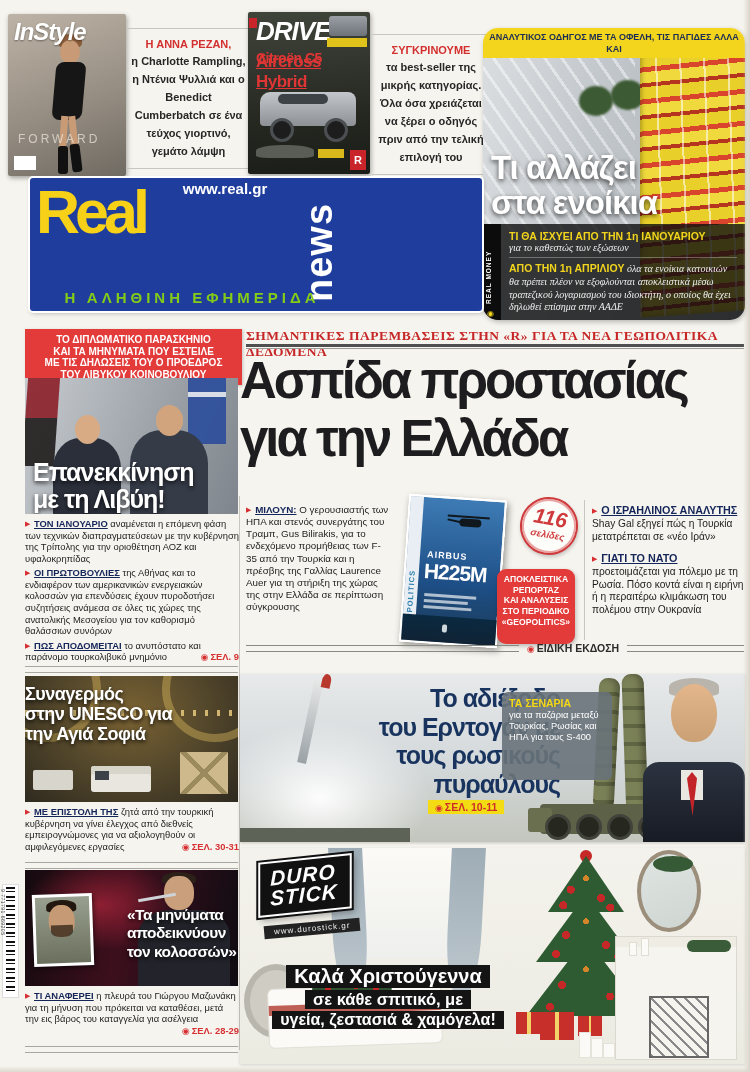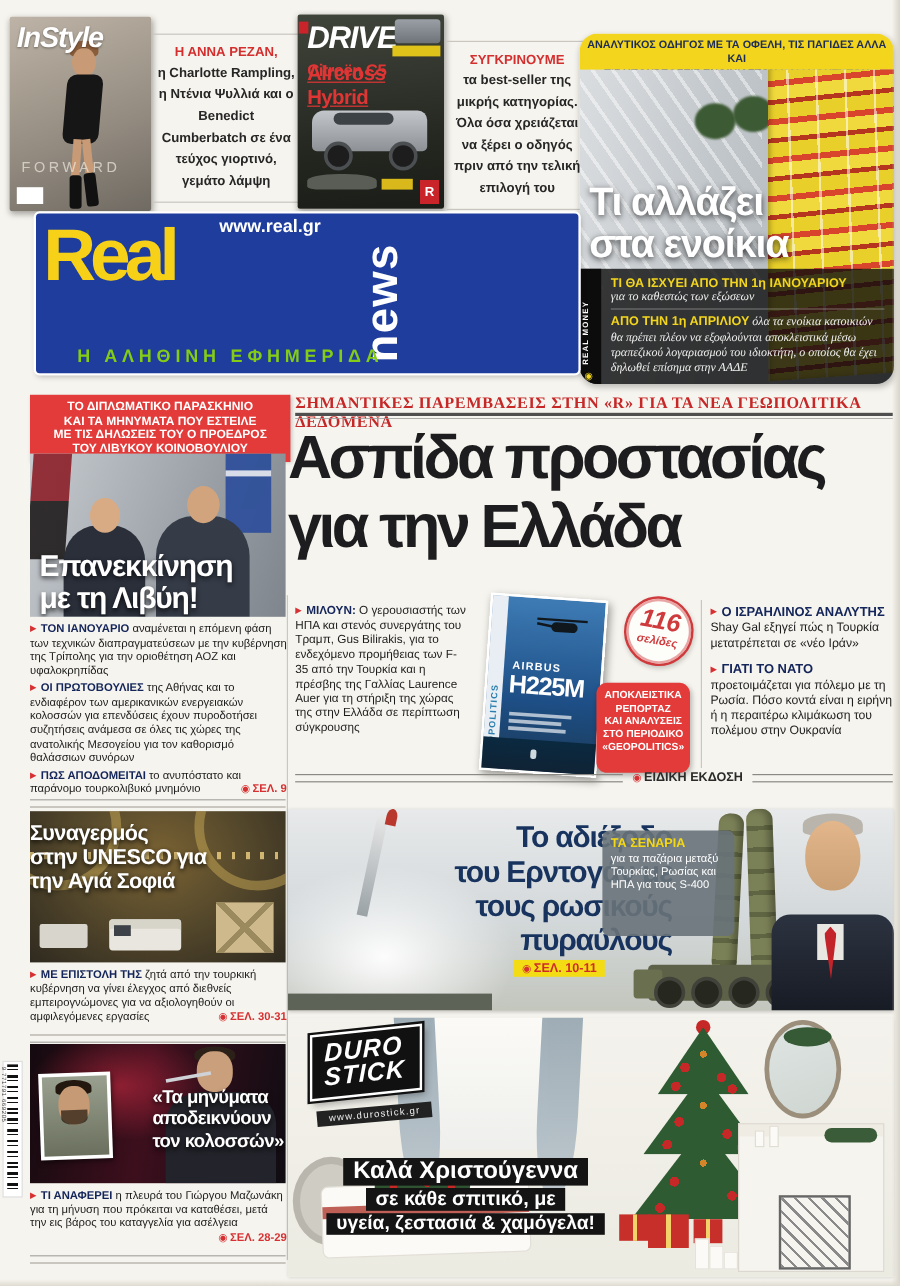--- a/index.html
+++ b/index.html
@@ -80,21 +80,21 @@
   .mh-sep{height:5px;margin:5px 0;border-top:1px solid rgba(255,255,255,.6);border-bottom:1px solid rgba(255,255,255,.6);}
   .mh-issue{color:#fff;font-weight:700;font-size:12.5px;letter-spacing:.5px;}
   .mh-price{font-weight:800;font-size:15px;color:#fff;}
   .mh-price .pl{color:#f7d117;}
 
   
   .main-kicker{left:246px;top:328px;width:498px;font-family:"Liberation Serif","DejaVu Serif",serif;font-weight:700;color:#c62828;font-size:13.5px;letter-spacing:.5px;}
   .kicker-rule{left:246px;top:344px;width:498px;height:5px;background:linear-gradient(#4f4f4f 0 3px,rgba(0,0,0,0) 3px 4px,#9a9a9a 4px 5px);}
   .main-hl{left:240px;top:352px;width:508px;text-align:left;font-weight:800;color:#1d1d1f;font-size:51px;line-height:1.14;letter-spacing:-3px;}
   .speak{left:246px;top:504px;width:144px;font-size:9.8px;line-height:1.24;color:#1d1d1d;}
-  .lead-navy{color:#14255a;font-weight:800;}
+  .lead-navy{color:#14255a;font-weight:800;text-decoration:underline;}
   .arr{color:#d63032;font-size:7px;vertical-align:1px;margin-right:1px;}
 
   .geo{left:404px;top:497px;width:94px;height:144px;transform:rotate(4deg);background:linear-gradient(180deg,#3e7bb5,#1d4e85 60%,#1b3a57);border:2px solid #fff;box-shadow:2px 3px 7px rgba(0,0,0,.4);}
   .geo .spine{position:absolute;left:0;top:0;width:13px;height:100%;background:#e8eef3;}
   .geo .spinetxt{position:absolute;left:2px;top:6px;height:130px;writing-mode:vertical-rl;transform:rotate(180deg);font-size:7.5px;font-weight:700;color:#2d7fae;letter-spacing:1px;}
   .geo .rotor{position:absolute;top:16px;right:14px;width:42px;height:2px;background:#10181e;}
   .geo .helibody{position:absolute;top:19px;right:22px;width:22px;height:8px;background:#10181e;border-radius:4px;}
   .geo .tail{position:absolute;top:21px;right:40px;width:16px;height:2px;background:#10181e;transform:rotate(8deg);}
   .geo .airbus{position:absolute;top:52px;left:20px;color:#fff;font-weight:800;font-size:9px;letter-spacing:1px;}
   .geo .h225{position:absolute;top:62px;left:18px;color:#fff;font-weight:800;font-size:21px;letter-spacing:-1px;}

